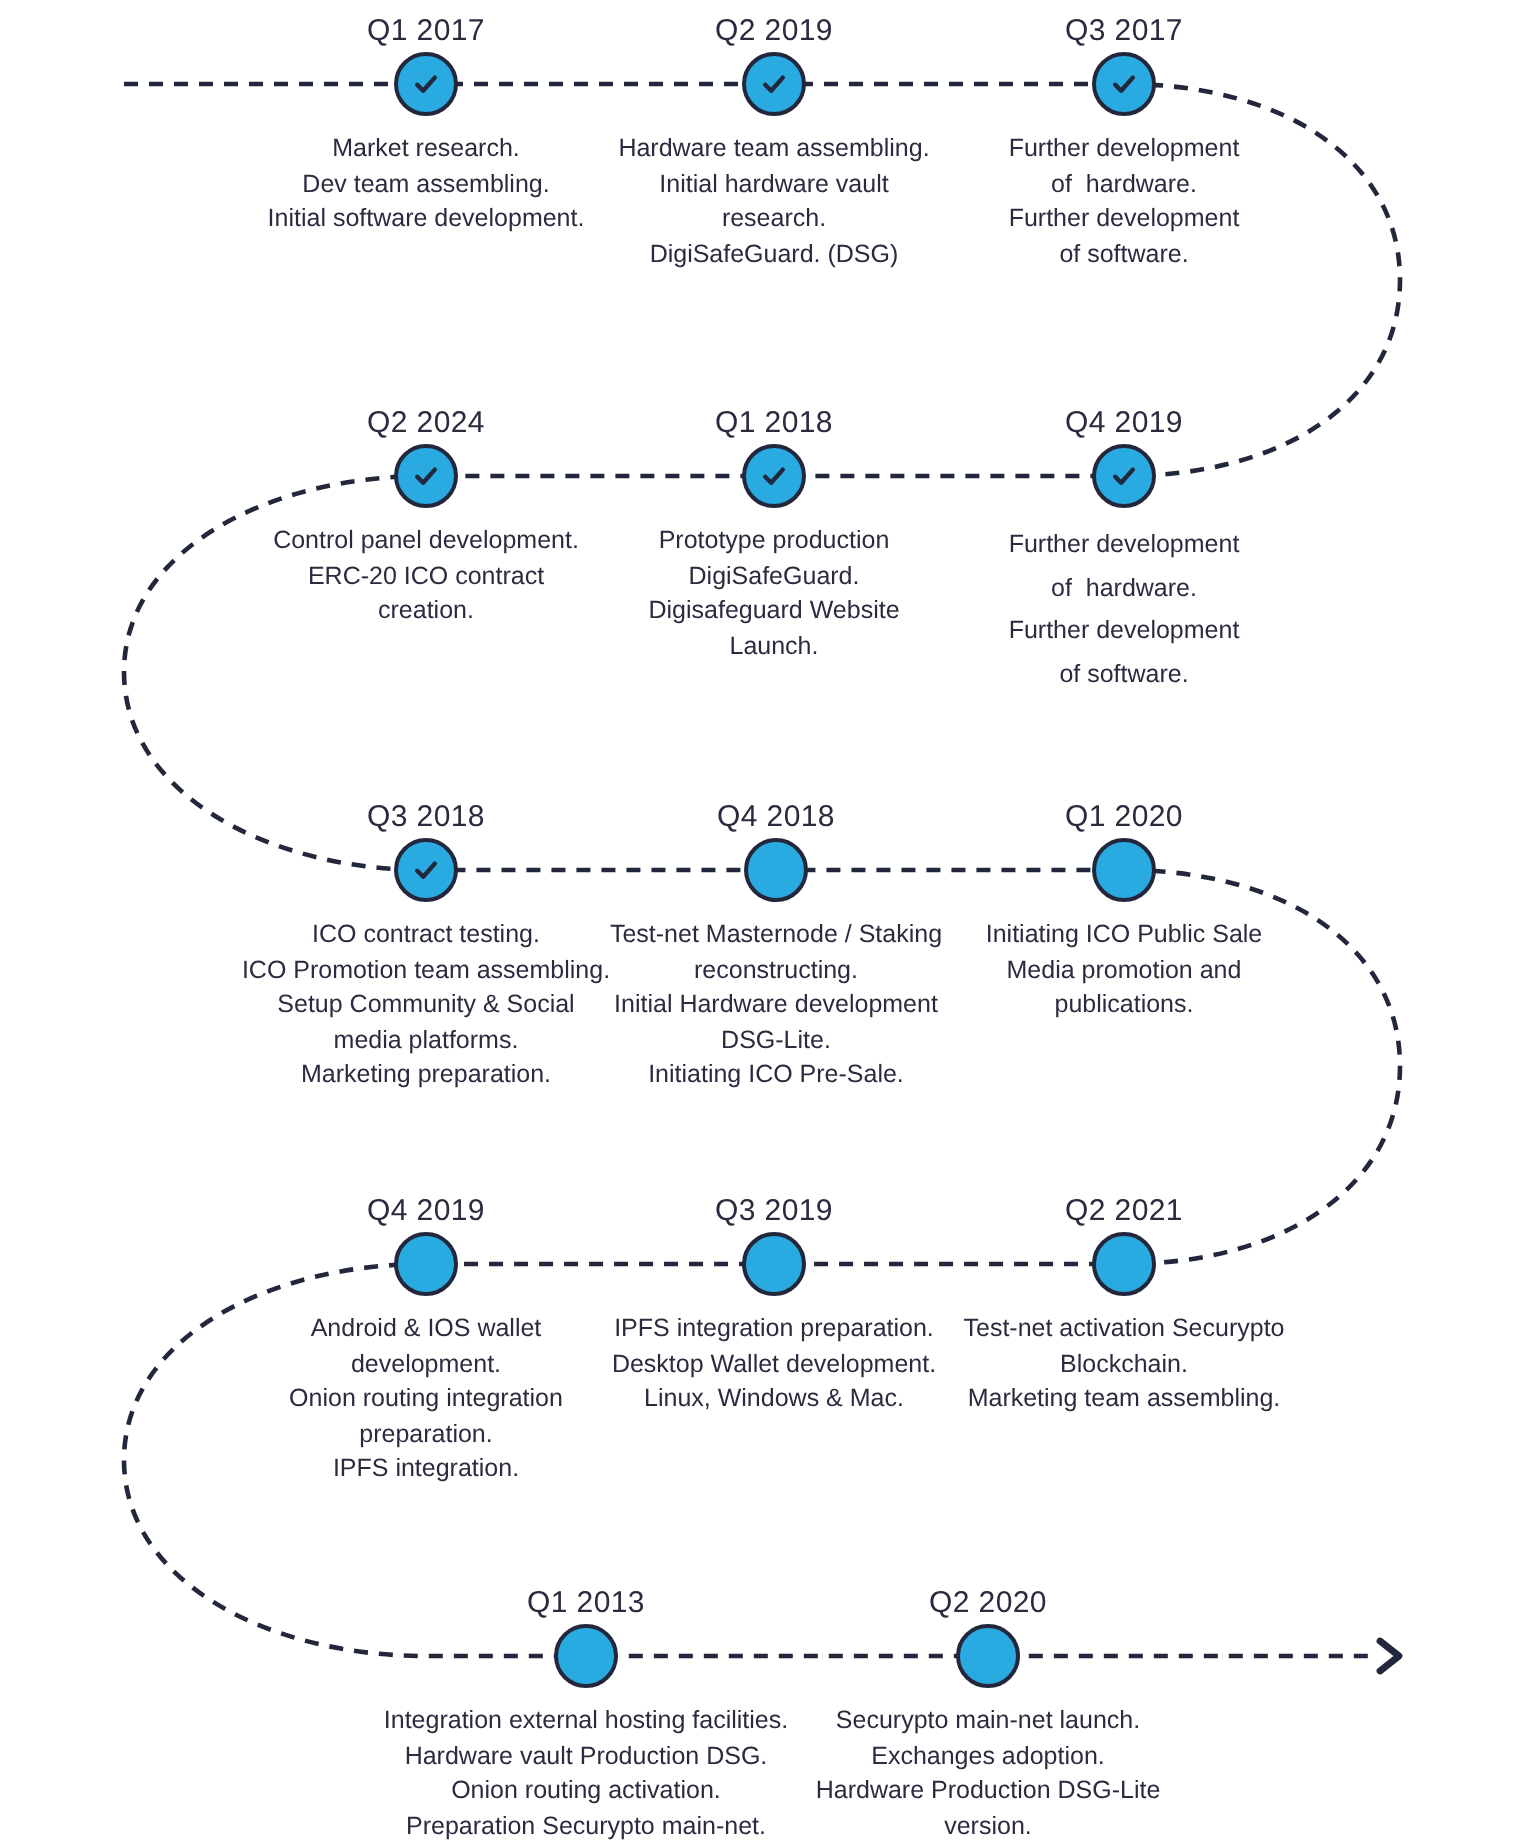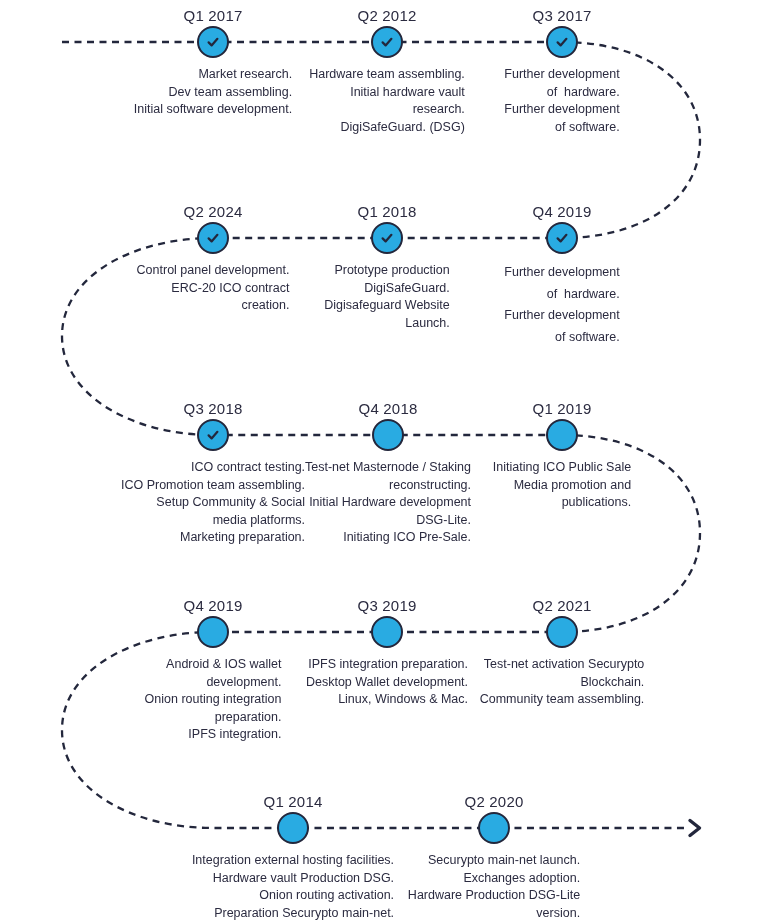--- a/index.html
+++ b/index.html
@@ -24,21 +24,21 @@
     position:absolute;top:19px;left:0;transform:translateX(-50%);
     width:28px;height:28px;border-radius:50%;
     background:var(--accent);border:2.6px solid var(--line);
     display:flex;align-items:center;justify-content:center;color:var(--line);
     box-sizing:content-box;
   }
   .dot .check{display:none;}
   .dot.done .check{display:block;}
   .desc{
     position:absolute;top:59px;left:0;transform:translateX(-50%);
-    white-space:pre;text-align:right;
+    white-space:pre;text-align:center;
     font-size:12.5px;line-height:17.5px;color:var(--text);
   }
   .desc.loose{line-height:21.5px;}
 </style>
 </head>
 <body>
 
 <div class="canvas">
 
   <svg class="track" width="767" height="920" viewBox="0 0 767 920">
@@ -64,21 +64,21 @@
       <svg class="check" viewBox="0 0 16 16" width="16" height="16">
           <path d="M3.6 8.4 L6.6 11.4 L12.4 4.8" fill="none" stroke="currentColor" stroke-width="2.2" stroke-linecap="round" stroke-linejoin="round"></path>
         </svg>
     </div>
     <div class="desc">Market research.
 Dev team assembling.
 Initial software development.</div>
   </div>
 
   <div class="node" style="left:387px;top:7px">
-    <div class="q">Q2 2012</div>
+    <div class="q">Q2 2019</div>
     <div class="dot done">
       <svg class="check" viewBox="0 0 16 16" width="16" height="16">
           <path d="M3.6 8.4 L6.6 11.4 L12.4 4.8" fill="none" stroke="currentColor" stroke-width="2.2" stroke-linecap="round" stroke-linejoin="round"></path>
         </svg>
     </div>
     <div class="desc">Hardware team assembling.
 Initial hardware vault
 research.
 DigiSafeGuard. (DSG)</div>
   </div>
@@ -154,21 +154,21 @@
       
     </div>
     <div class="desc">Test-net Masternode / Staking
 reconstructing.
 Initial Hardware development
 DSG-Lite.
 Initiating ICO Pre-Sale.</div>
   </div>
 
   <div class="node" style="left:562px;top:400px">
-    <div class="q">Q1 2019</div>
+    <div class="q">Q1 2020</div>
     <div class="dot">
       
     </div>
     <div class="desc">Initiating ICO Public Sale
 Media promotion and
 publications.</div>
   </div>
 
   <div class="node" style="left:213px;top:597px">
     <div class="q">Q4 2019</div>
@@ -192,25 +192,25 @@
 Linux, Windows &amp; Mac.</div>
   </div>
 
   <div class="node" style="left:562px;top:597px">
     <div class="q">Q2 2021</div>
     <div class="dot">
       
     </div>
     <div class="desc">Test-net activation Securypto
 Blockchain.
-Community team assembling.</div>
+Marketing team assembling.</div>
   </div>
 
   <div class="node" style="left:293px;top:793px">
-    <div class="q">Q1 2014</div>
+    <div class="q">Q1 2013</div>
     <div class="dot">
       
     </div>
     <div class="desc">Integration external hosting facilities.
 Hardware vault Production DSG.
 Onion routing activation.
 Preparation Securypto main-net.</div>
   </div>
 
   <div class="node" style="left:494px;top:793px">

